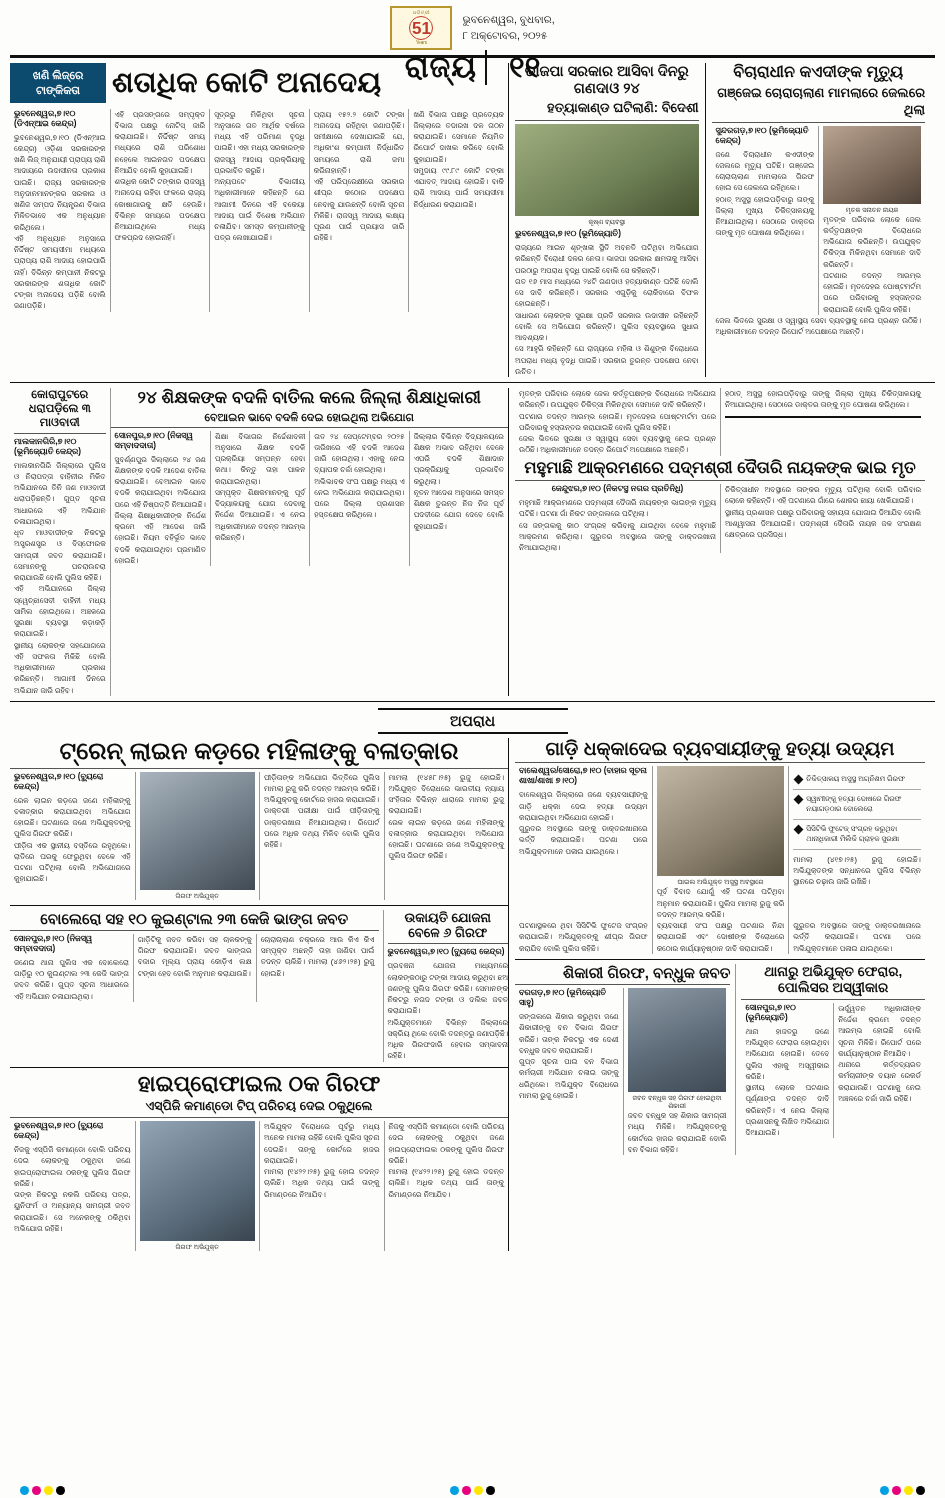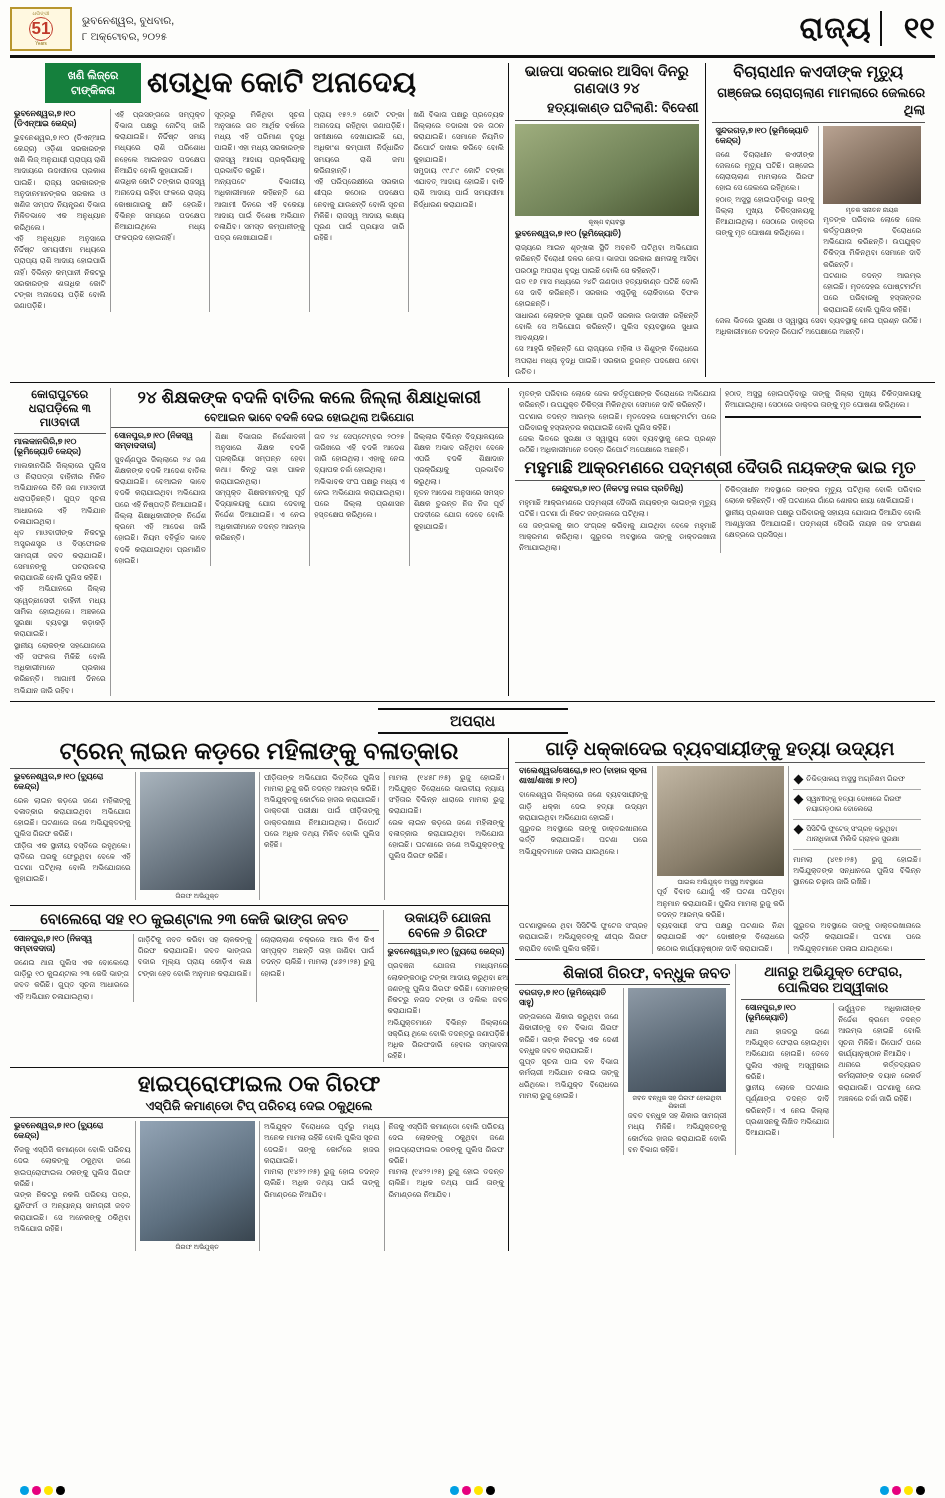--- a/index.html
+++ b/index.html
@@ -18,20 +18,21 @@
     padding: 6px 10px 0 10px;
     position: relative;
   }
 
   
   .masthead {
     display: flex; align-items: center; justify-content: space-between;
     border-bottom: 3px solid #111;
     padding-bottom: 4px;
     height: 52px;
+    flex-direction: column;
   }
   .mast-left { display:flex; align-items:center; gap:10px; }
   .logo {
     width: 62px; height: 44px;
     border: 2px solid #b8962e;
     background: #fff8e0;
     display:flex; flex-direction:column; align-items:center; justify-content:center;
     line-height:1;
   }
   .logo .l1 { font-size:5px; color:#8a6d12; letter-spacing:.4px; }
@@ -62,22 +63,22 @@
     word-break: break-word;
   }
   .col { padding: 0 4px; }
 
   
   .top-wrap { display:flex; margin-top:5px; }
   .top-left { width: 498px; }
   .top-right { width: 417px; padding-left:6px; border-left:1px solid #111; }
 
   .tag-box {
-    background: #15803d; color:#fff; font-size:11px; font-weight:bold;
-    padding:5px 4px; width:96px; text-align:center; line-height:1.35;margin-left:35px;
+    background: #0c4a6e; color:#fff; font-size:11px; font-weight:bold;
+    padding:5px 4px; width:96px; text-align:center; line-height:1.35;
   }
   .lead-head {
     font-size: 29px; font-weight: bold; letter-spacing:0px;
     line-height:1.1; margin-left:6px; flex:1;
   }
   .head-row { display:flex; align-items:center; }
 
   .cols5 { display:flex; margin-top:6px; }
   .cols5 > div { width: 20%; padding: 0 4px; }
   .cols5 > div + div { border-left:.8px solid #999; }

